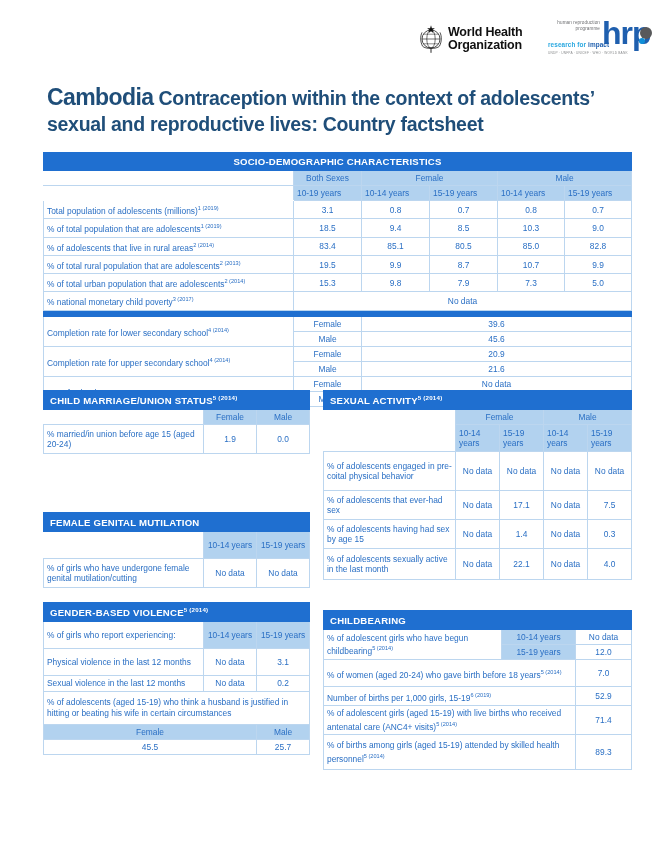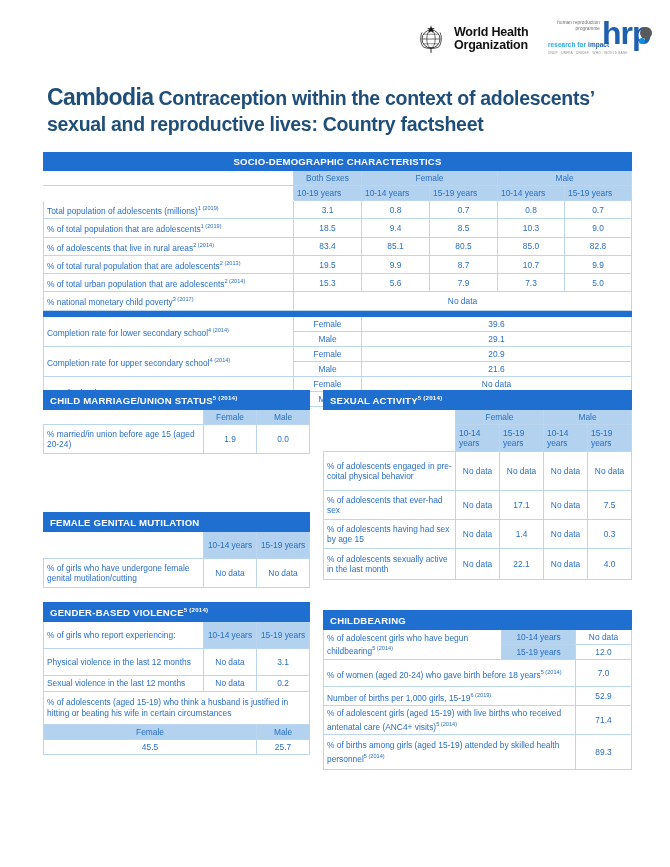--- a/index.html
+++ b/index.html
@@ -14,21 +14,21 @@
     overflow: hidden;
   }
   .page { position: relative; width: 670px; height: 867px; }
 
   
   .logos {
     position: absolute; top: 10px; left: 0; width: 670px; height: 56px;
   }
   .who-logo {
     position: absolute; left: 416px; top: 14px;
-    display: flex; align-items: center; gap: 8px;
+    display: flex; align-items: center; gap: 2px;
   }
   .who-emblem { width: 30px; height: 30px; }
   .who-text {
     font-family: "Liberation Sans", sans-serif;
     font-size: 12.5px; font-weight: bold; line-height: 13.5px;
     color: #111111; letter-spacing: -0.2px;
   }
   .hrp-logo {
     position: absolute; left: 548px; top: 8px; width: 110px; height: 46px;
   }
@@ -205,42 +205,42 @@
       <td class="lbl"><span>% of total rural population that are adolescents</span><sup>2 (2013)</sup></td>
       <td class="val">19.5</td>
       <td class="val">9.9</td>
       <td class="val">8.7</td>
       <td class="val">10.7</td>
       <td class="val">9.9</td>
     </tr>
     <tr>
       <td class="lbl"><span>% of total urban population that are adolescents</span><sup>2 (2014)</sup></td>
       <td class="val">15.3</td>
-      <td class="val">5.6</td>
+      <td class="val">9.8</td>
       <td class="val">7.9</td>
       <td class="val">7.3</td>
       <td class="val">5.0</td>
     </tr>
 
     <tr>
       <td class="lbl"><span>% national monetary child poverty</span><sup>3 (2017)</sup></td>
       <td class="val" colspan="5">No data</td>
     </tr>
     <tr class="spacer-blue">
           <td colspan="6"></td>
         </tr>
 
     <tr>
       <td class="lbl" rowspan="2"><span>Completion rate for lower secondary school</span><sup>4 (2014)</sup></td>
       <td class="val">Female</td>
       <td class="val" colspan="4">39.6</td>
     </tr>
     <tr>
       <td class="val">Male</td>
-      <td class="val" colspan="4">29.1</td>
+      <td class="val" colspan="4">45.6</td>
     </tr>
     <tr>
       <td class="lbl" rowspan="2"><span>Completion rate for upper secondary school</span><sup>4 (2014)</sup></td>
       <td class="val">Female</td>
       <td class="val" colspan="4">20.9</td>
     </tr>
     <tr>
       <td class="val">Male</td>
       <td class="val" colspan="4">21.6</td>
     </tr>

